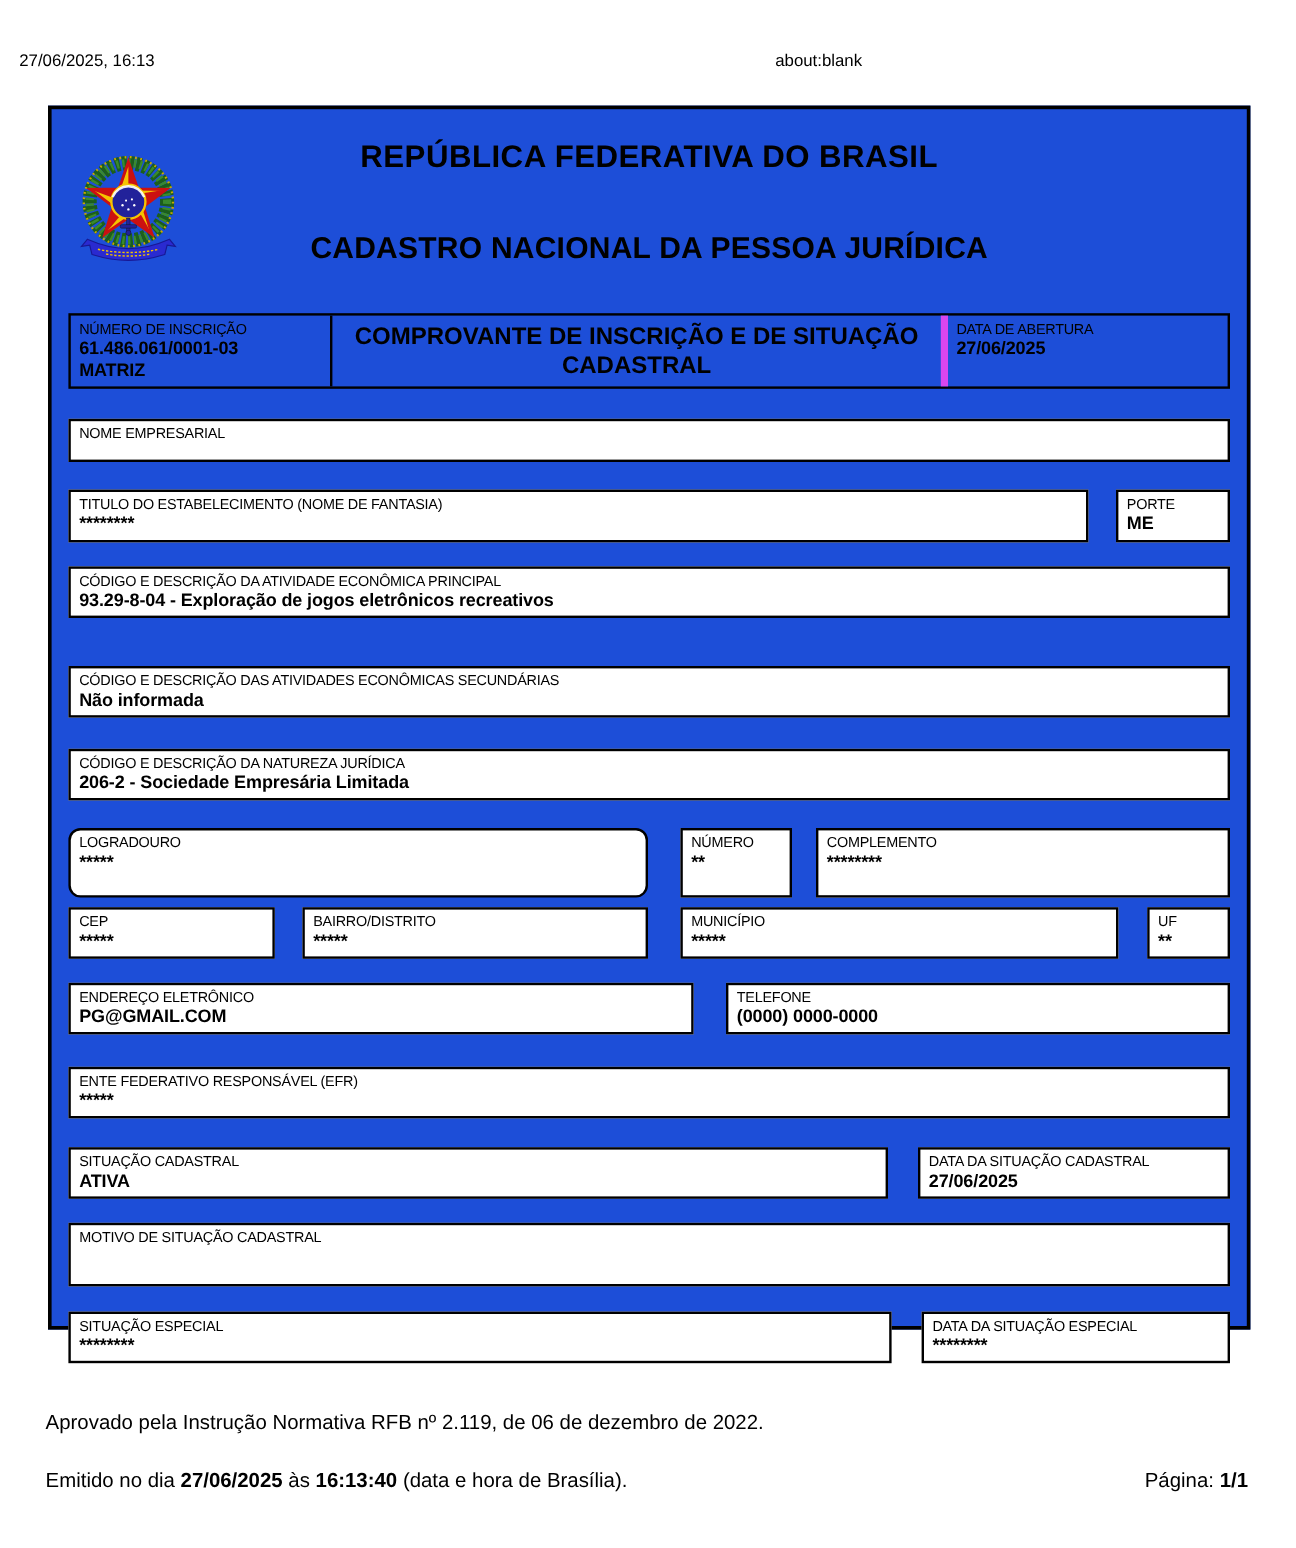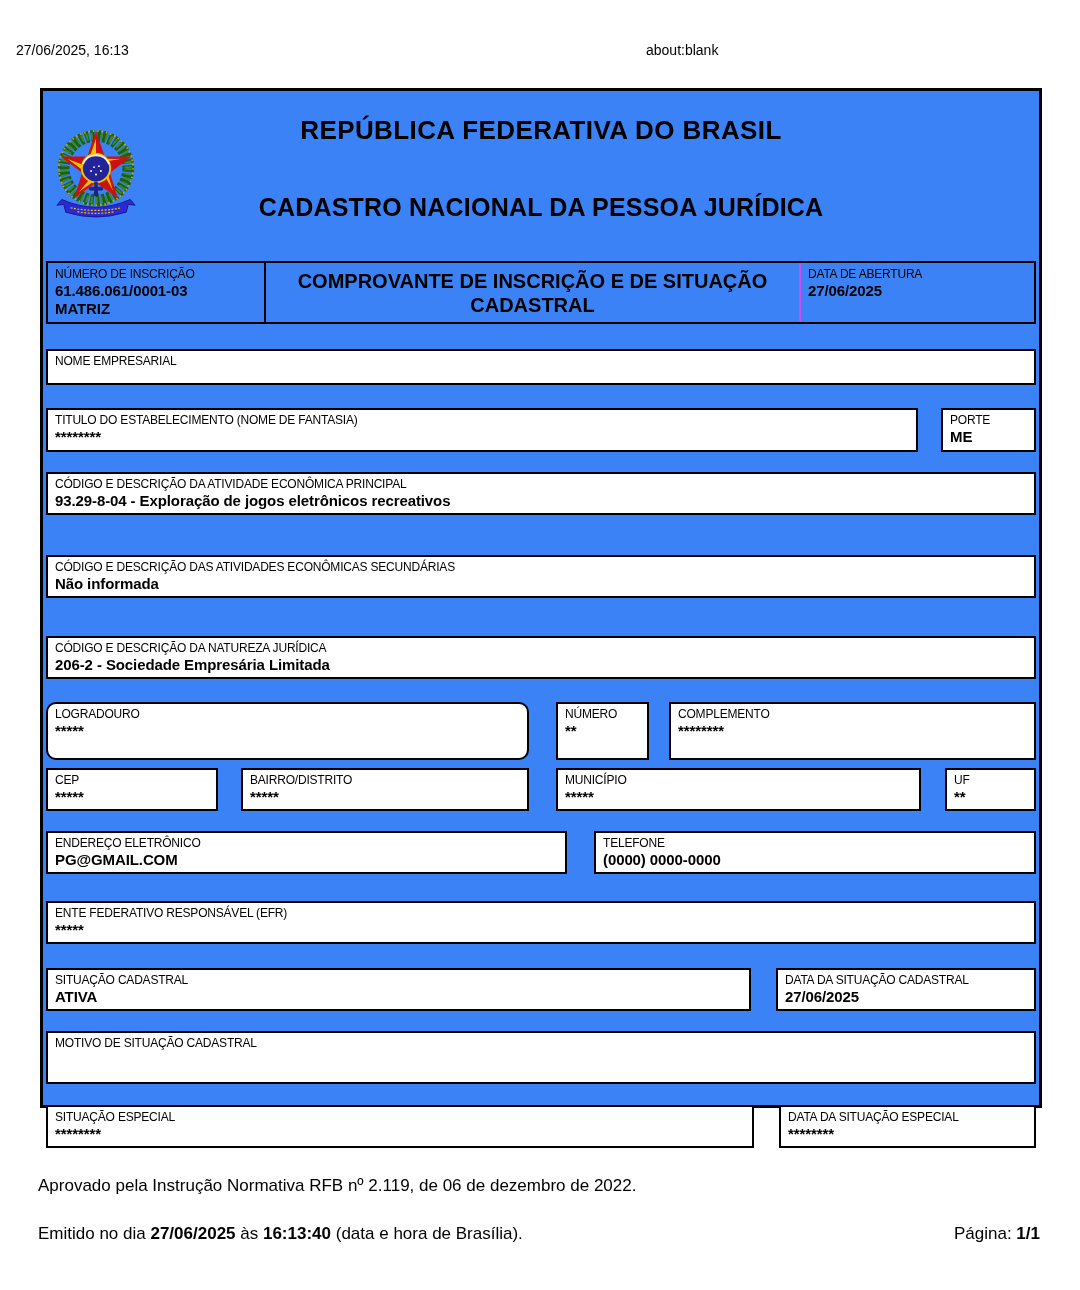--- a/index.html
+++ b/index.html
@@ -6,31 +6,31 @@
   .screen{
     position:relative;width:1080px;height:1290px;background:#ffffff;
     font-family:"Liberation Sans","DejaVu Sans",sans-serif;color:#000;overflow:hidden;
   }
   
   .ph-datetime{position:absolute;left:16px;top:42px;font-size:14px;}
   .ph-url{position:absolute;left:646px;top:42px;font-size:14px;}
   
   .doc{
     position:absolute;left:40px;top:88px;width:1002px;height:1020px;
-    border:3px solid #000;box-sizing:border-box;padding:0 3px;background:#3b82f6;
+    border:3px solid #000;box-sizing:border-box;padding:0 14px;background:#1d4ed8;
   }
   .masthead{position:relative;height:170px;}
   .emblem{position:absolute;left:6px;top:34px;}
   .title1{margin:0;padding-top:24px;text-align:center;font-size:26px;font-weight:bold;letter-spacing:.4px;line-height:30px;}
   .title2{margin:50px 0 0 0;text-align:center;font-size:25px;font-weight:bold;letter-spacing:.2px;line-height:24px;}
   
   .hrow{display:flex;border:2px solid #000;min-height:62px;box-sizing:border-box;}
   .hcell{box-sizing:border-box;padding:4px 7px;}
   .hcell-inscr{width:218px;border-right:2px solid #000;}
-  .hcell-title{flex:1;border-right:2px solid #d946ef;display:flex;justify-content:center;align-items:flex-start;}
+  .hcell-title{flex:1;border-right:6px solid #d946ef;display:flex;justify-content:center;align-items:flex-start;}
   .ctitle{font-size:20px;font-weight:bold;text-align:center;line-height:24px;max-width:470px;margin-top:2px;}
   .hcell-date{width:233px;}
   
   .frow{display:flex;}
   .fbox{border:2px solid #000;box-sizing:border-box;padding:3px 7px;background:#fff;}
   .grow{flex:1;}
   .flabel{font-size:12px;line-height:15px;letter-spacing:-0.2px;}
   .fvalue{font-size:15px;line-height:18px;font-weight:bold;letter-spacing:-0.1px;}
   
   .foot1{position:absolute;left:38px;top:1176px;font-size:17px;}
@@ -120,21 +120,21 @@
       </div>
     </div>
 
     <div class="frow" style="margin-top:40px;border-radius:10px;">
       <div class="fbox grow" style="min-height:39px;">
         <div class="flabel">CÓDIGO E DESCRIÇÃO DAS ATIVIDADES ECONÔMICAS SECUNDÁRIAS</div>
         <div class="fvalue">Não informada</div>
       </div>
     </div>
 
-    <div class="frow" style="margin-top:38px;">
+    <div class="frow" style="margin-top:26px;">
       <div class="fbox grow" style="min-height:37px;">
         <div class="flabel">CÓDIGO E DESCRIÇÃO DA NATUREZA JURÍDICA</div>
         <div class="fvalue">206-2 - Sociedade Empresária Limitada</div>
       </div>
     </div>
 
     <div class="frow" style="margin-top:23px;">
       <div class="fbox" style="width:483px;min-height:58px;border-radius:10px;">
         <div class="flabel">LOGRADOURO</div>
         <div class="fvalue">*****</div>

